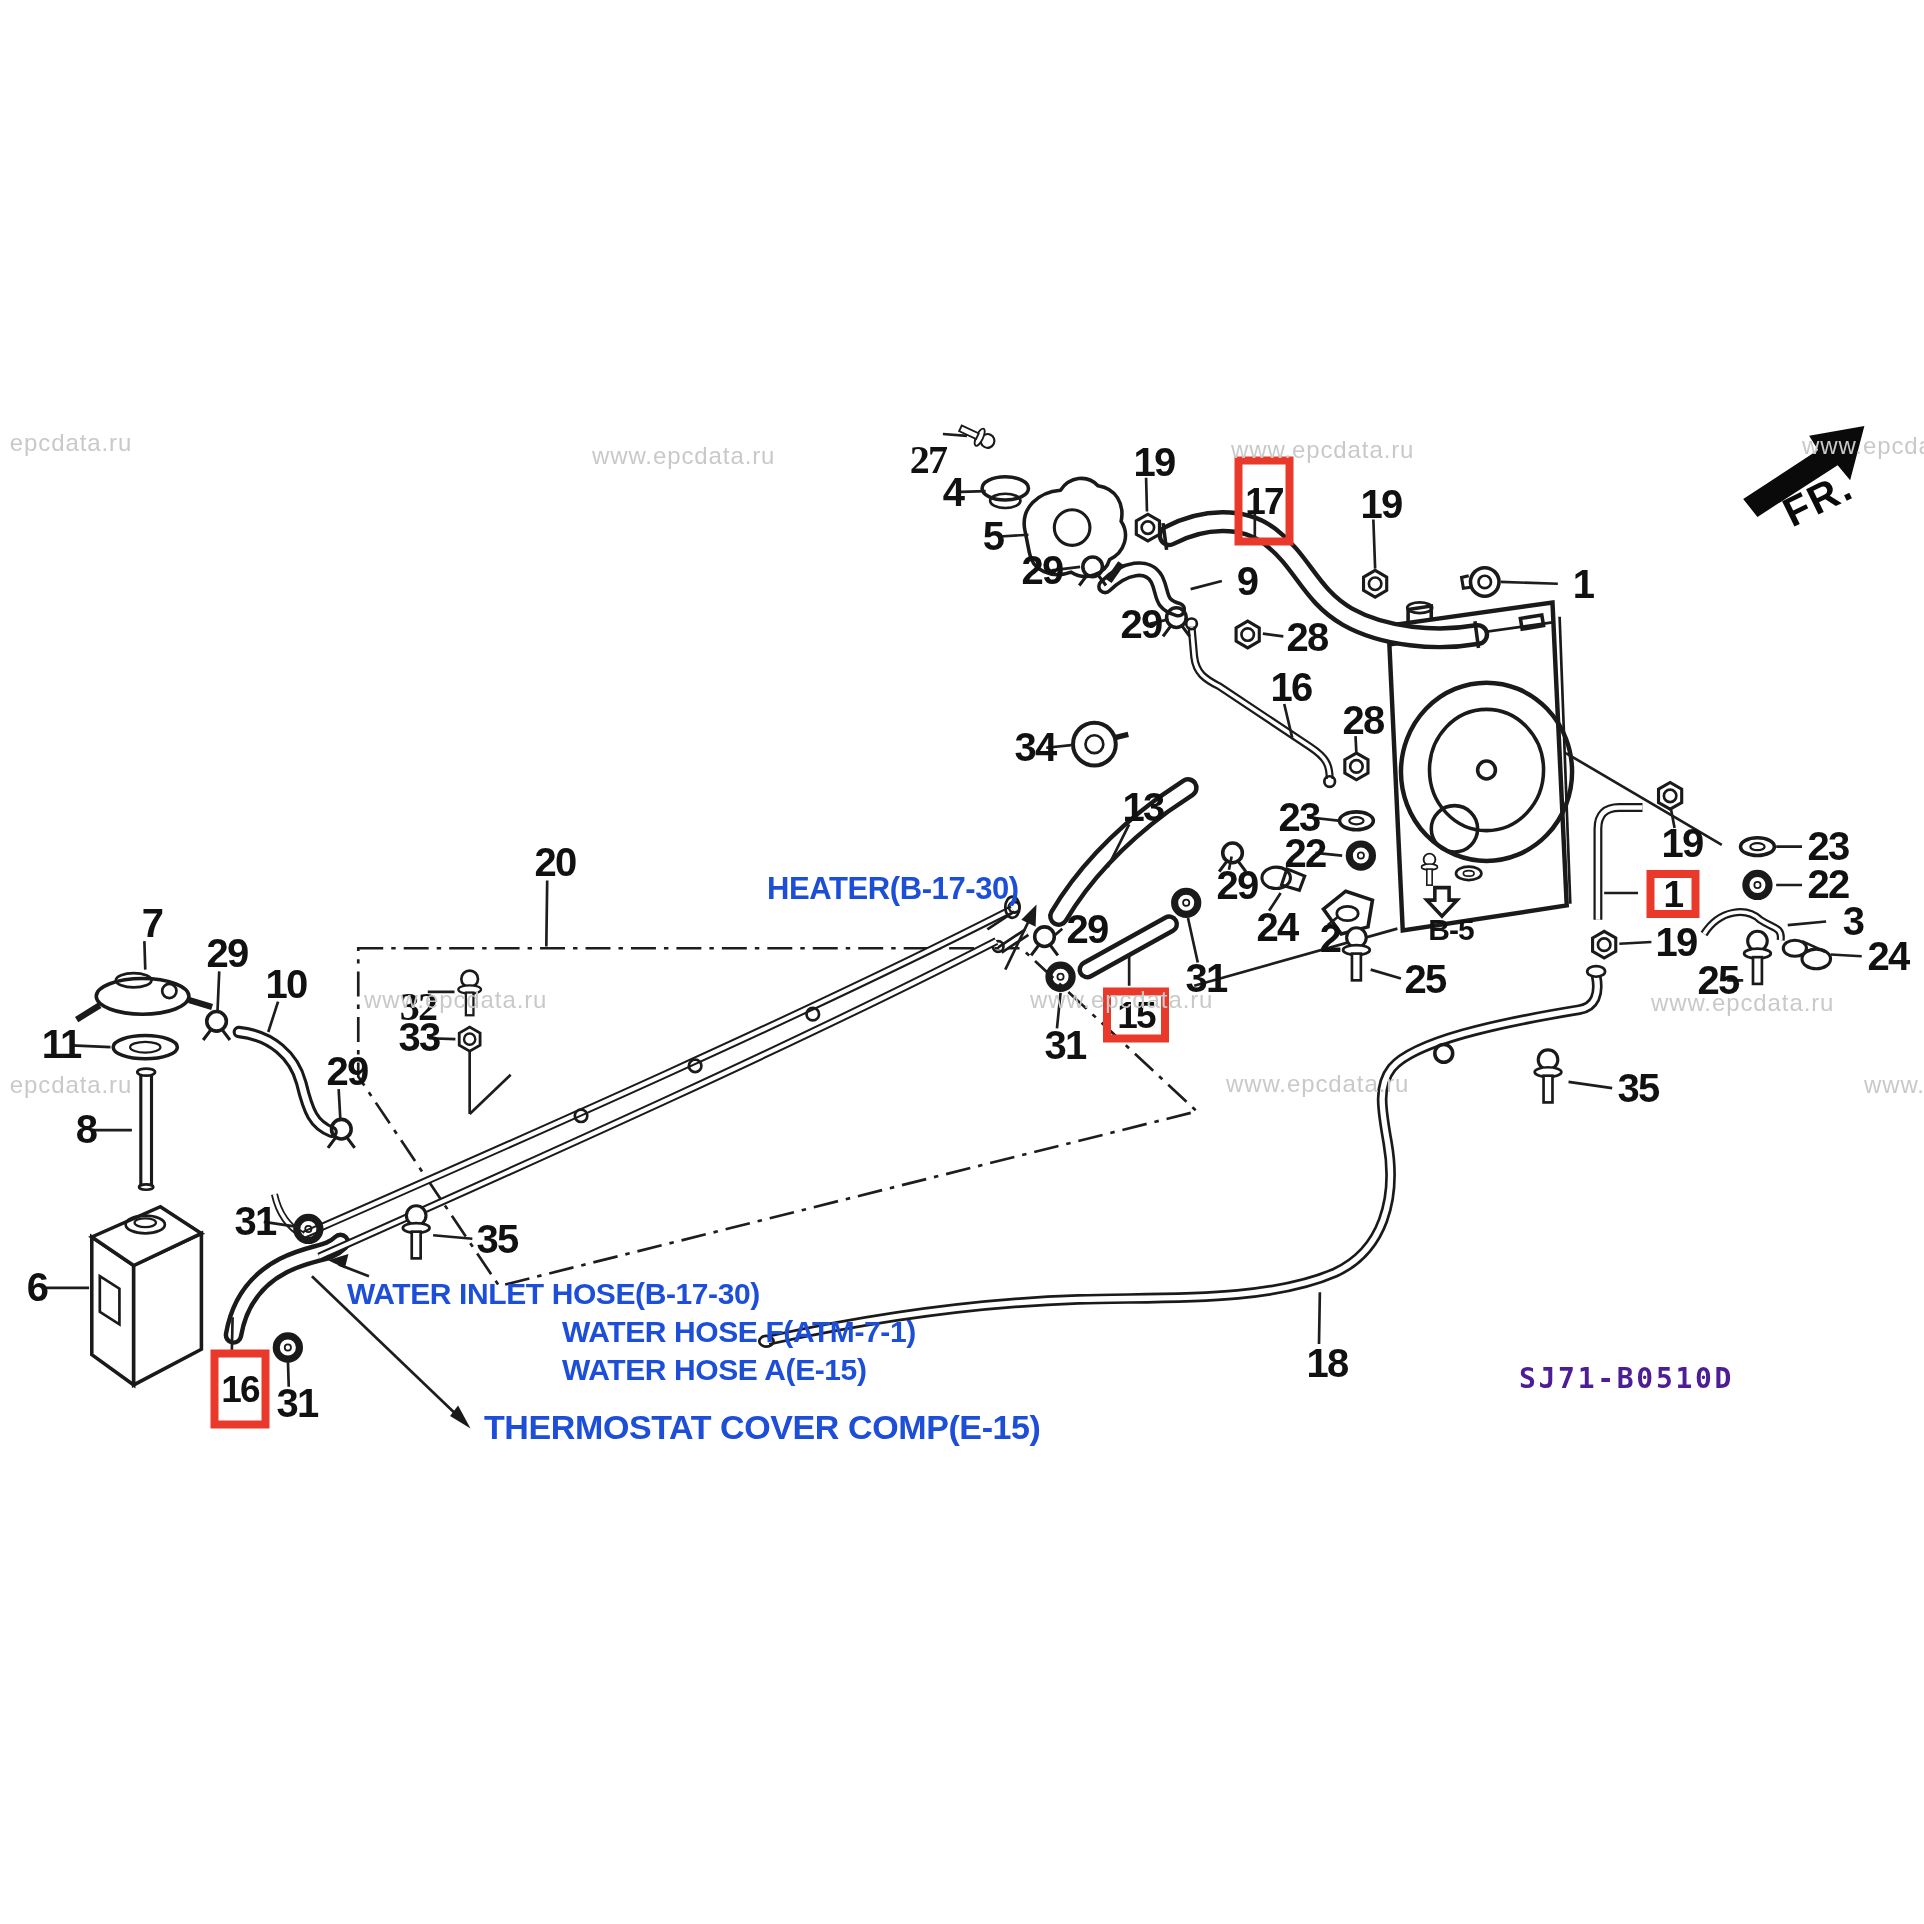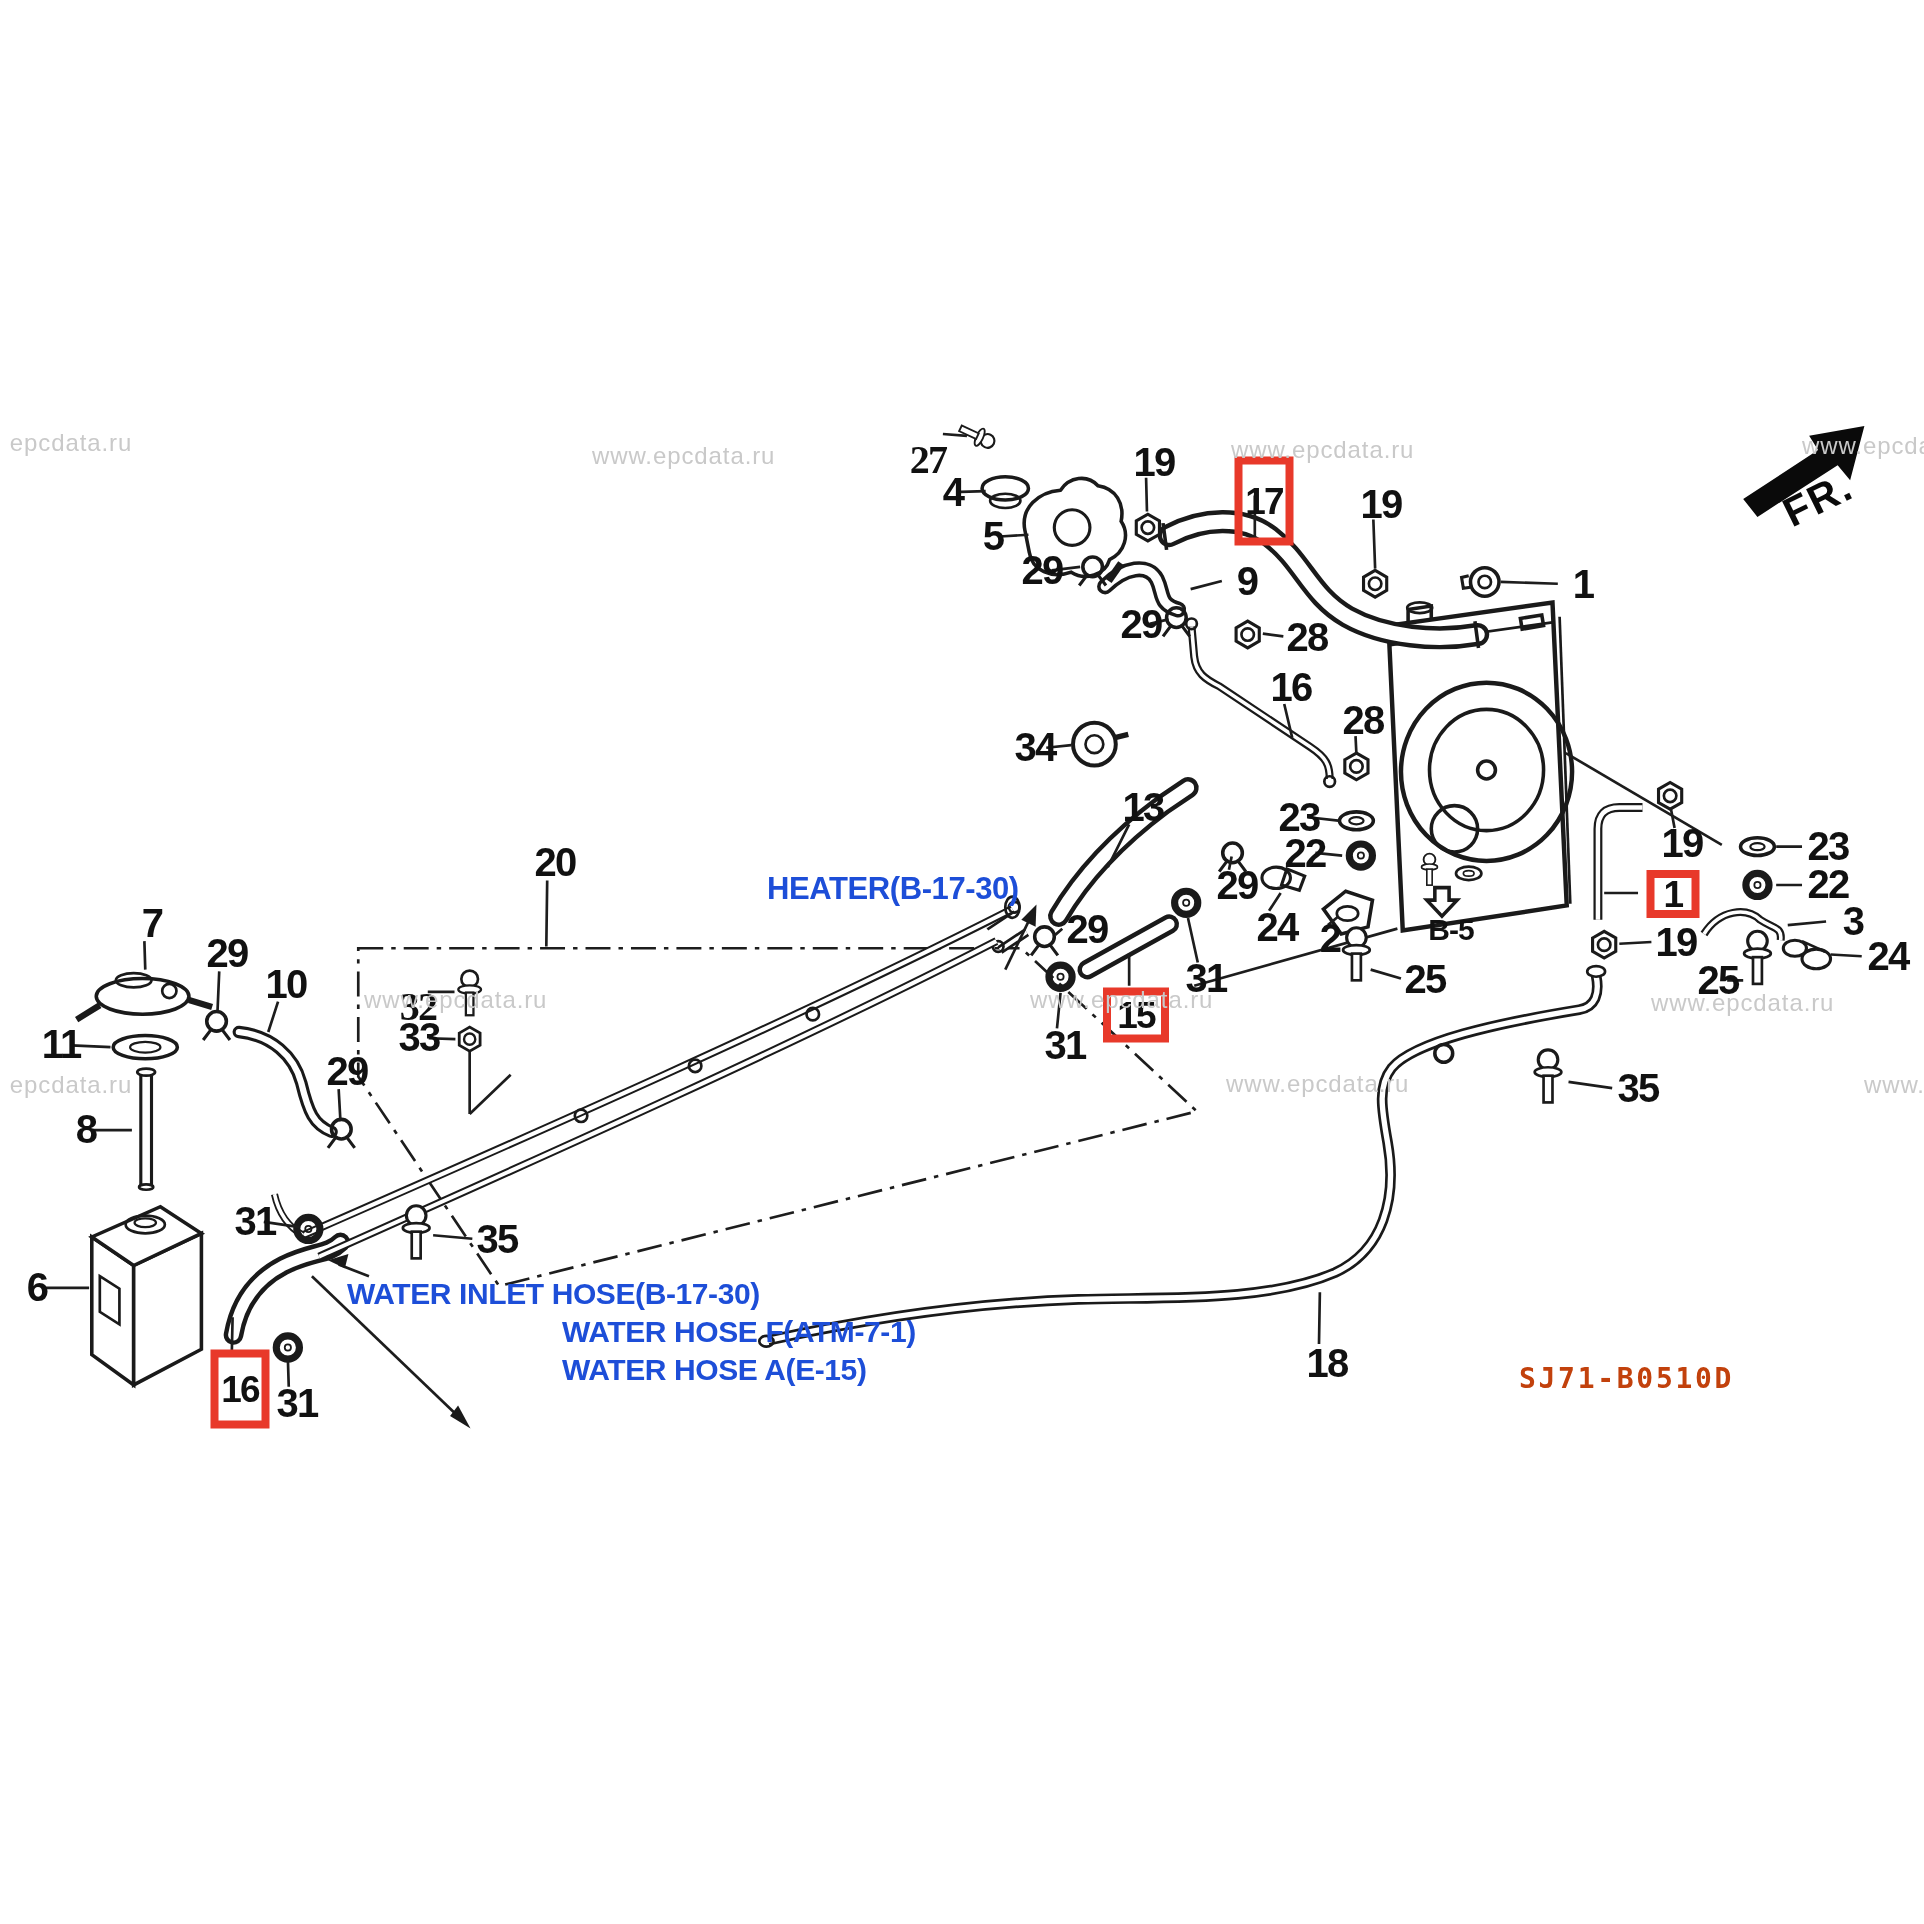--- a/index.html
+++ b/index.html
@@ -14,21 +14,21 @@
   .callout{position:absolute;transform:translate(-50%,-50%);font:700 40px/1 "Liberation Sans",sans-serif;
            letter-spacing:-1.8px;color:#111;white-space:nowrap;}
   .callout.small{font-size:30px;letter-spacing:-0.9px;}
   .callout.hl{border:8px solid #e8392a;display:flex;align-items:center;justify-content:center;
               box-sizing:border-box;font-size:37px;}
   .dlabel{position:absolute;transform:translateY(-50%);font:700 31px/1 "Liberation Sans",sans-serif;
           letter-spacing:-0.4px;color:#1d4ed8;white-space:nowrap;}
   .wm{position:absolute;transform:translateY(-50%);font:400 24px/1 "Liberation Sans",sans-serif;
       color:#c9c9c9;letter-spacing:0.9px;white-space:nowrap;}
   .code{position:absolute;left:1519px;top:1379px;transform:translateY(-50%);
-        font:700 28px/1 "DejaVu Sans Mono",monospace;letter-spacing:2.7px;color:#c2410c;}
+        font:700 28px/1 "DejaVu Sans Mono",monospace;letter-spacing:2.7px;color:#4c1d95;}
   .fr{position:absolute;left:1786px;top:495px;transform:rotate(-26deg);transform-origin:left center;
       font:700 41px/1 "Liberation Sans",sans-serif;letter-spacing:1.8px;color:#0a0a0a;}
 </style>
 </head>
 <body>
 
 <div id="canvas">
 
 <svg width="1925" height="1925" viewBox="0 0 2160 2160">
   <defs>
@@ -307,20 +307,21 @@
       <div class="callout" style="left: 489px; top: 1239px;">35</div>
       <div class="callout" style="left: 29px; top: 1287px;">6</div>
       <div class="callout hl" style="left: 232px; top: 1389px; width: 59px; height: 79px;">16</div>
       <div class="callout" style="left: 289px; top: 1403px;">31</div>
     </div>
 <div id="label-layer">
       <div class="dlabel" style="left: 759px; top: 888px; font-size: 31px;">HEATER(B-17-30)</div>
       <div class="dlabel" style="left: 339px; top: 1294px; font-size: 30px;">WATER INLET HOSE(B-17-30)</div>
       <div class="dlabel" style="left: 554px; top: 1332px; font-size: 30px;">WATER HOSE F(ATM-7-1)</div>
       <div class="dlabel" style="left: 554px; top: 1370px; font-size: 30px;">WATER HOSE A(E-15)</div>
+      <div class="dlabel" style="left: 476px; top: 1427px; font-size: 34px;">THERMOSTAT COVER COMP(E-15)</div>
     </div>
 <div id="wm-layer">
       <div class="wm" style="left: 1.8px; top: 443px;">epcdata.ru</div>
       <div class="wm" style="left: 584px; top: 456px;">www.epcdata.ru</div>
       <div class="wm" style="left: 1223px; top: 450px;">www.epcdata.ru</div>
       <div class="wm" style="left: 1794px; top: 446px;">www.epcdata.ru</div>
       <div class="wm" style="left: 356px; top: 1000px;">www.epcdata.ru</div>
       <div class="wm" style="left: 1022px; top: 1000px;">www.epcdata.ru</div>
       <div class="wm" style="left: 1643px; top: 1003px;">www.epcdata.ru</div>
       <div class="wm" style="left: 1.8px; top: 1085px;">epcdata.ru</div>

